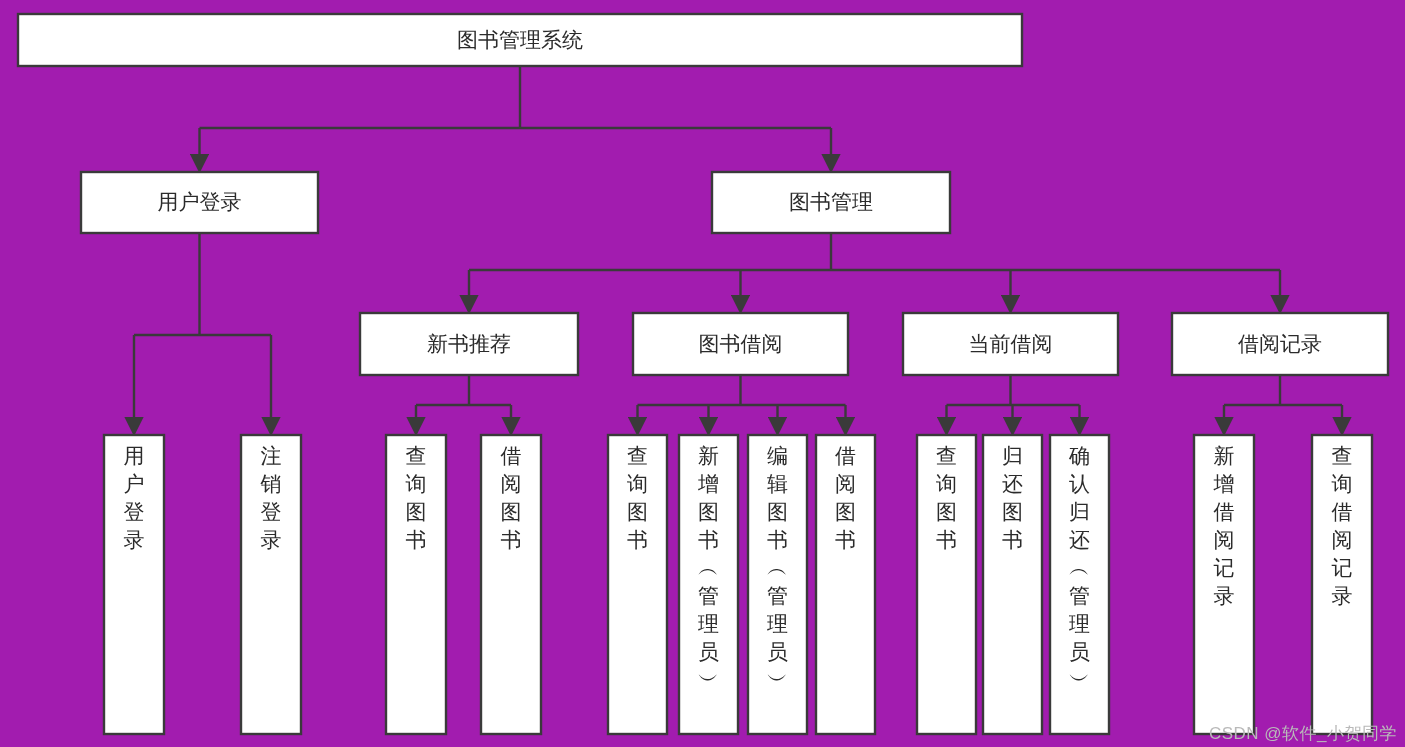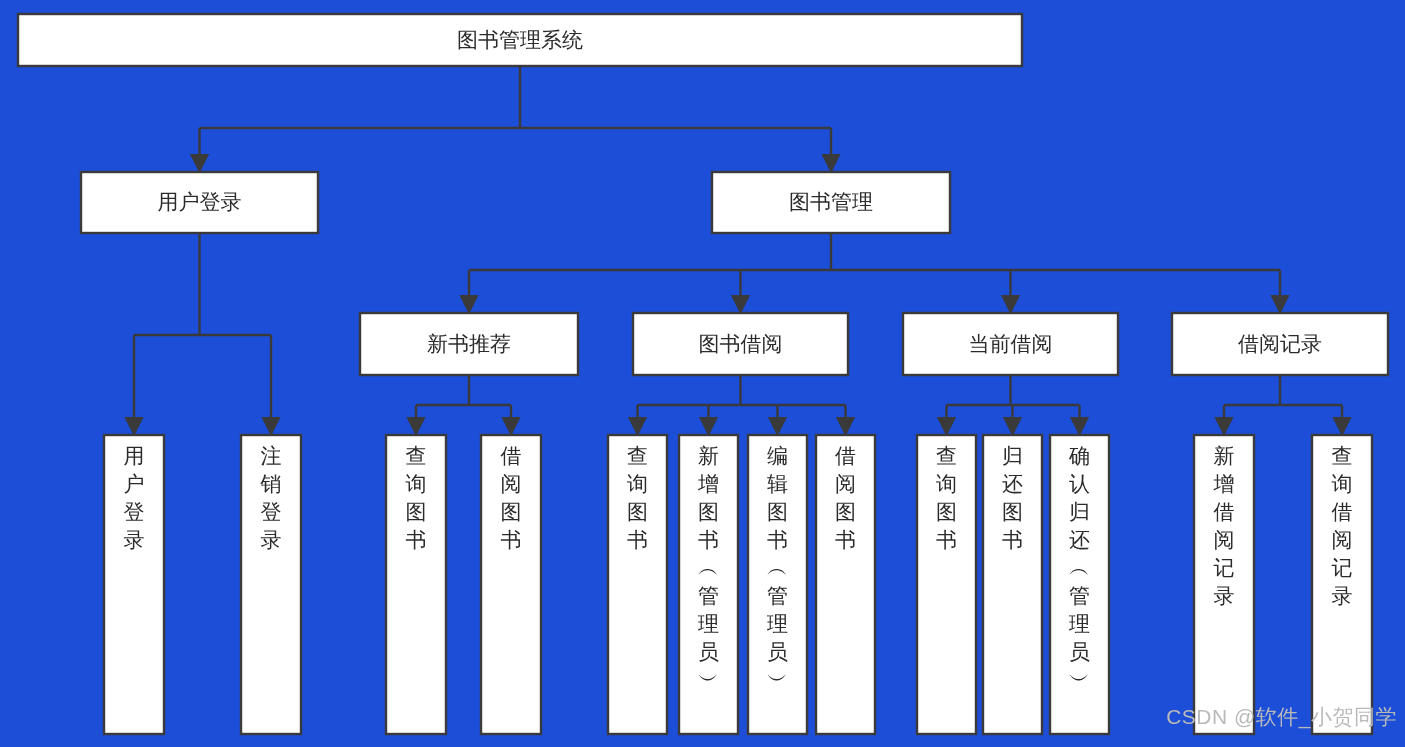--- a/index.html
+++ b/index.html
@@ -7,21 +7,21 @@
     padding: 0;
     background: #ffffff;
   }
   body {
     font-family: "Liberation Sans", "DejaVu Sans", sans-serif;
   }
   #page {
     position: relative;
     width: 1405px;
     height: 747px;
-    background: #1d4ed8;
+    background: #a21caf;
     overflow: hidden;
   }
   #diagram-svg {
     position: absolute;
     left: 0;
     top: 0;
     width: 1405px;
     height: 747px;
   }
   .node-box {
@@ -48,23 +48,23 @@
     fill: none;
     stroke-linecap: butt;
   }
   .arrow-head {
     fill: #3a3a3a;
     stroke: none;
   }
   #watermark {
     position: absolute;
     right: 8px;
-    bottom: 16px;
+    bottom: 2px;
     font-family: "Liberation Sans", "DejaVu Sans", sans-serif;
-    font-size: 21px;
+    font-size: 17px;
     color: #b9b9b9;
     white-space: nowrap;
     letter-spacing: 0.5px;
   }
 </style>
 </head>
 <body>
 
 <div id="page">
   <svg id="diagram-svg" viewBox="0 0 1405 747">

